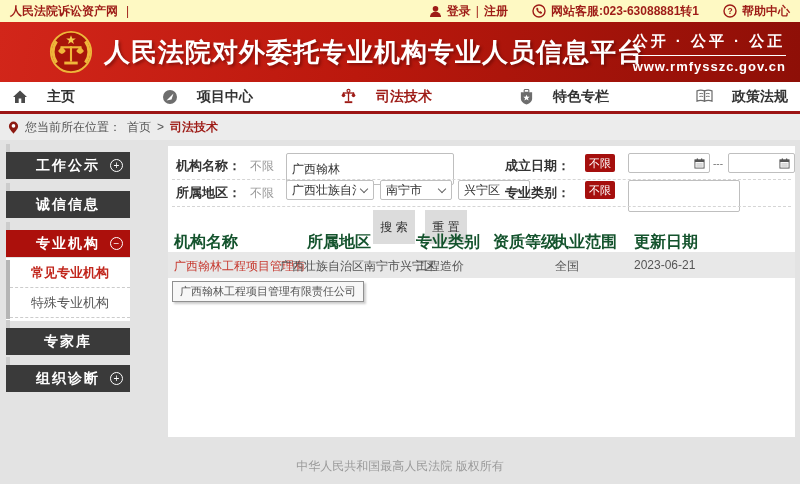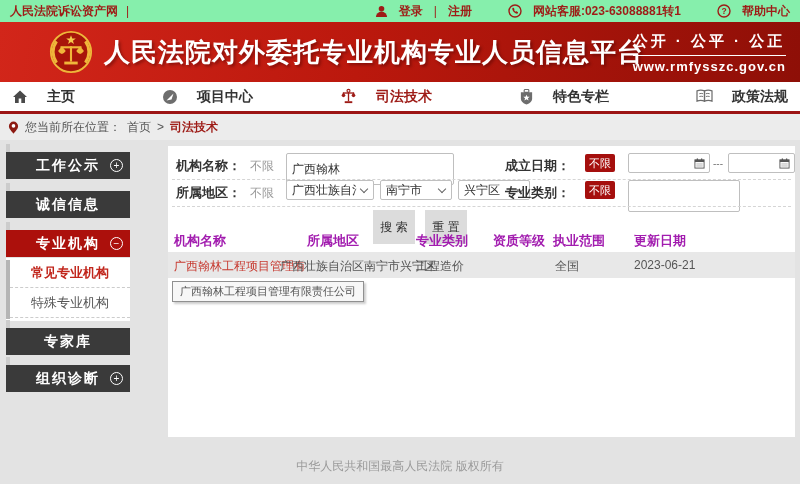--- a/index.html
+++ b/index.html
@@ -2,24 +2,24 @@
 <html><head>
 <meta charset="utf-8">
 <style>
   * { margin:0; padding:0; box-sizing:border-box; }
   html,body { background:#cfcfcf; }
   #page {
     position:relative; width:800px; height:484px; background:#e3e3e3;
     font-family:"Liberation Sans","DejaVu Sans",sans-serif; overflow:hidden;
   }
   
-  .topbar { position:absolute; top:0; left:0; right:0; height:22px; background:#86efac;
+  .topbar { position:absolute; top:0; left:0; right:0; height:22px; background:#fef9c3;
     display:flex; align-items:center; padding:0 10px; font-size:12px; color:#9e1c17; }
   .tb-left { display:flex; align-items:center; gap:8px; font-weight:bold; }
-  .tb-right { margin-left:auto; display:flex; align-items:center; gap:11px; font-weight:bold; }
+  .tb-right { margin-left:auto; display:flex; align-items:center; gap:5px; font-weight:bold; }
   .tb-sep { color:#9e1c17; font-weight:normal; }
   .tb-gap { width:14px; }
   .tb-link { cursor:pointer; }
   
   .banner { position:absolute; top:22px; left:0; right:0; height:60px;
     background:linear-gradient(100deg,#d2261a 0%,#bb180d 45%,#8e0f07 100%);
     display:flex; align-items:center; padding-left:48px; }
   .banner-title { margin-left:10px; font-size:26px; font-weight:bold; color:#fff;
     letter-spacing:1px; text-shadow:2px 2px 3px rgba(60,0,0,.45); }
   .banner-right { position:absolute; right:14px; top:10px; color:#fff; }
@@ -68,21 +68,21 @@
     transform:rotate(45deg); margin-top:-3px; flex:none; margin-left:4px; }
   .red-btn { position:absolute; width:30px; height:18px; background:#a50f0d; color:#fff;
     font-size:11px; line-height:18px; text-align:center; border-radius:2px; cursor:pointer; }
   .date-box { position:absolute; height:20px; border:1px solid #bfbfbf; border-radius:2px;
     background:#fff; display:flex; align-items:center; justify-content:flex-end;
     padding:0 4px; cursor:pointer; }
   .dashed-sep { position:absolute; left:4px; right:4px; border-top:1px dashed #d5d5d5; }
   .gray-btn { position:absolute; width:42px; height:34px; background:#dcdcdc; border:none;
     font-size:12px; color:#333; cursor:pointer; line-height:18px; text-align:center;
     font-family:"Liberation Sans","DejaVu Sans",sans-serif; }
-  .th { position:absolute; top:86px; font-size:13px; font-weight:bold; color:#a21caf; white-space:nowrap; }
+  .th { position:absolute; top:86px; font-size:16px; font-weight:bold; color:#14532d; white-space:nowrap; }
   .data-row { position:absolute; left:0; right:0; top:106px; height:26px; background:#e8e8e8; }
   .td { position:absolute; top:112px; font-size:12px; color:#555; white-space:nowrap; }
   .td.link { color:#c73a30; cursor:pointer; max-width:130px; overflow:hidden; }
   .tooltip { position:absolute; left:4px; top:135px; padding:2px 7px; font-size:11px; color:#555;
     background:#f7f7f7; border:1px solid #909090; box-shadow:2px 2px 2px rgba(0,0,0,.2);
     white-space:nowrap; }
   
   .footer { position:absolute; left:0; right:0; top:458px; text-align:center; font-size:12px; color:#9a9a9a; }
   svg { display:block; }
 </style>

